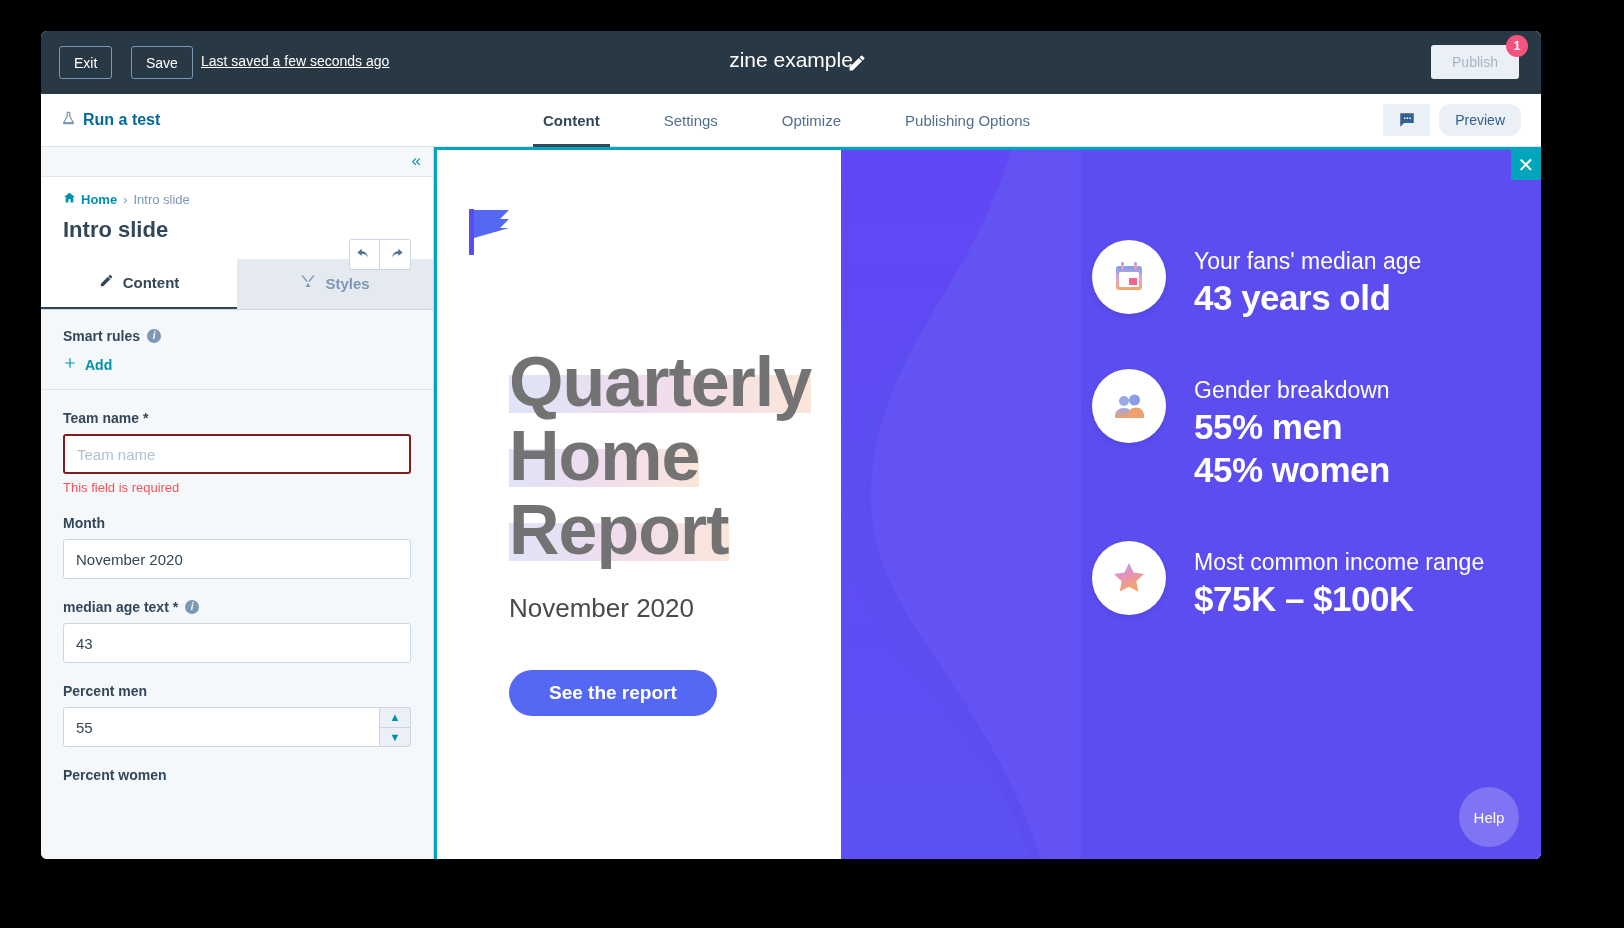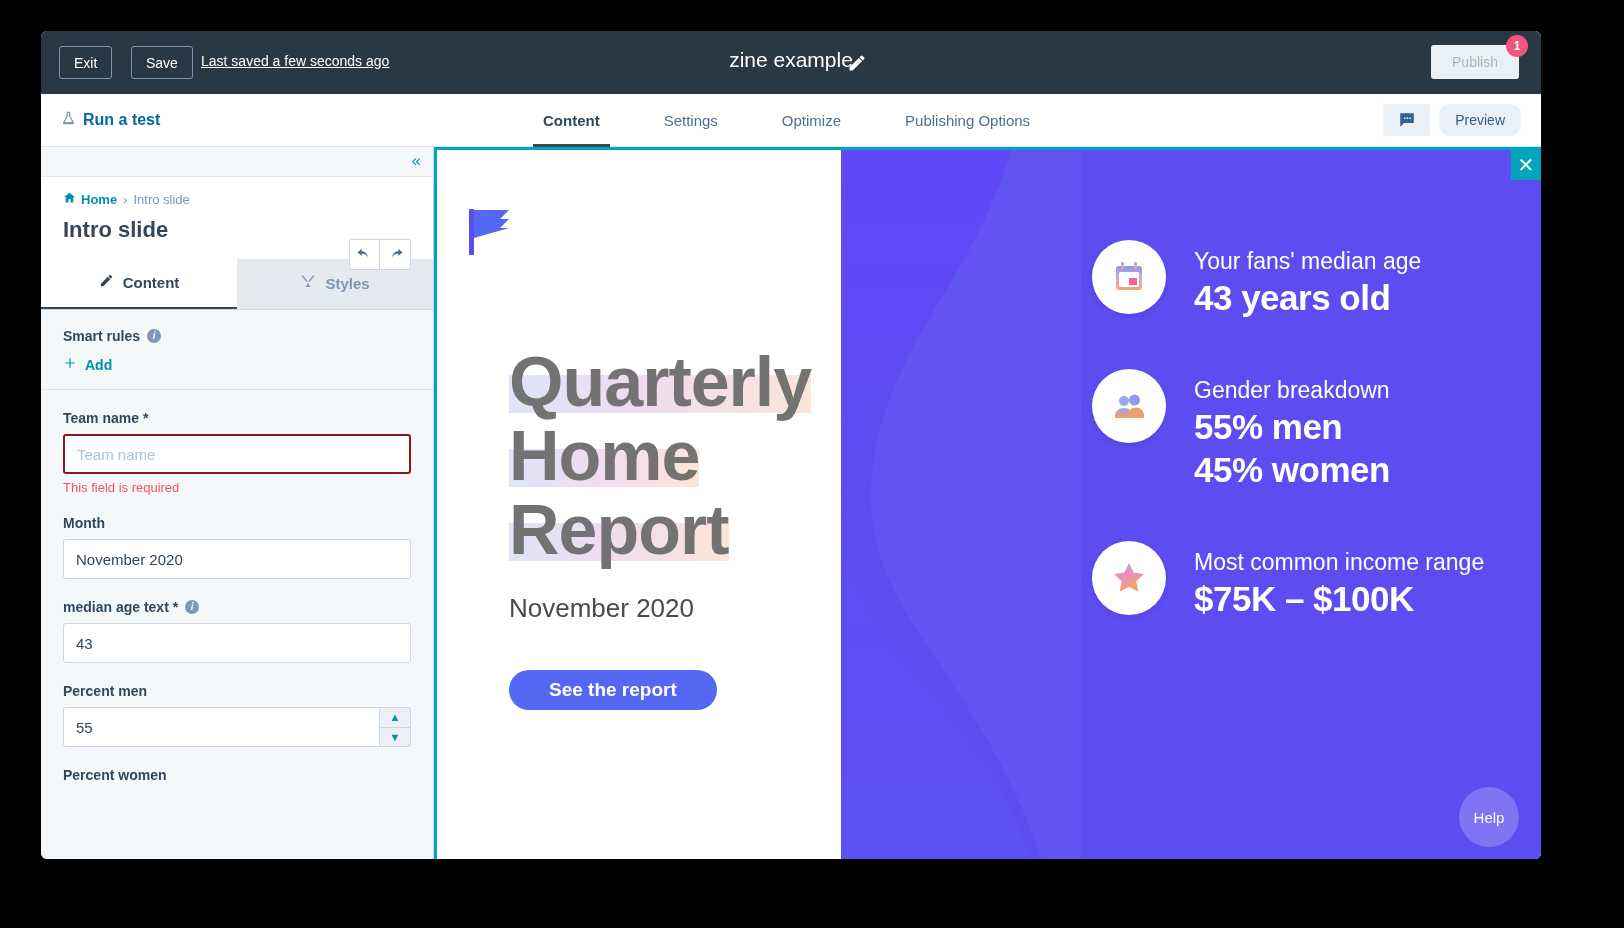--- a/index.html
+++ b/index.html
@@ -240,21 +240,21 @@
     z-index: 1;
   }
   .sub-date {
     position: absolute; left: 72px; top: 443px;
     font-size: 26px; color: #4a4a4a;
   }
   .cta {
     position: absolute; left: 72px; top: 520px;
     background: #5468f3; color: #fff;
     border: none; border-radius: 34px;
-    padding: 0 40px; height: 40px;
+    padding: 0 40px; height: 46px;
     font-size: 19px; font-weight: bold; cursor: pointer;
     font-family: "Liberation Sans", sans-serif;
   }
 
   .stats { position: absolute; left: 655px; top: 90px; width: 420px; }
   .stat { display: flex; align-items: flex-start; gap: 28px; margin-bottom: 50px; }
   .stat-circle {
     flex: none;
     width: 74px; height: 74px; border-radius: 50%;
     background: #fff;

